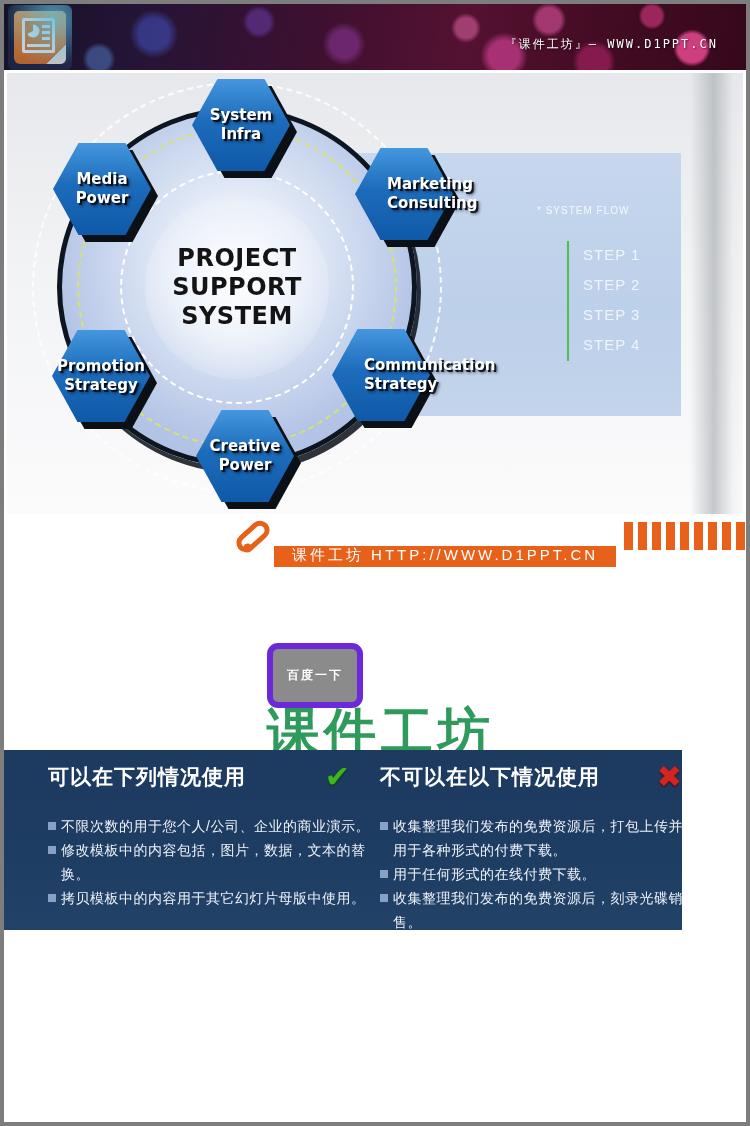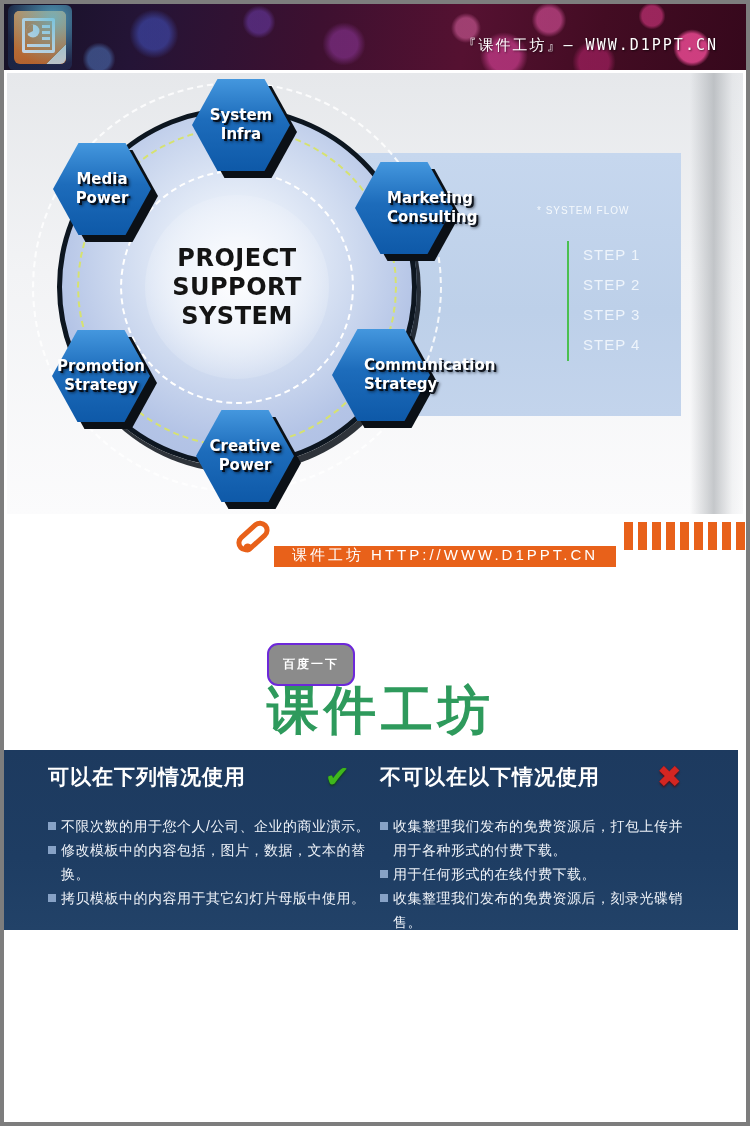--- a/index.html
+++ b/index.html
@@ -17,21 +17,21 @@
       radial-gradient(circle 30px at 590px 58px, rgba(200,40,120,.5) 0 50%, rgba(200,40,120,0) 72%),
       radial-gradient(circle 24px at 545px 16px, rgba(235,90,170,.55) 0 50%, rgba(235,90,170,0) 72%),
       radial-gradient(circle 34px at 500px 52px, rgba(225,70,160,.6) 0 45%, rgba(225,70,160,0) 70%),
       radial-gradient(circle 20px at 462px 24px, rgba(250,120,190,.45) 0 50%, rgba(250,120,190,0) 75%),
       radial-gradient(circle 30px at 340px 40px, rgba(150,60,170,.5) 0 45%, rgba(150,60,170,0) 72%),
       radial-gradient(circle 22px at 255px 18px, rgba(120,70,200,.45) 0 50%, rgba(120,70,200,0) 75%),
       radial-gradient(circle 34px at 150px 30px, rgba(70,90,210,.5) 0 45%, rgba(70,90,210,0) 72%),
       radial-gradient(circle 22px at 95px 55px, rgba(90,140,220,.45) 0 50%, rgba(90,140,220,0) 75%),
       linear-gradient(100deg,#151226 0%,#241436 18%,#3d1030 42%,#551131 62%,#430c23 80%,#36081c 100%);
   }
-  .banner-title{position:absolute;right:28px;top:32px;color:#ffffff;font-size:15px;
+  .banner-title{position:absolute;right:28px;top:32px;color:#ffffff;font-size:12px;
     font-family:"DejaVu Sans Mono","Liberation Mono",monospace;letter-spacing:2px;text-shadow:1px 1px 2px rgba(0,0,0,.6);white-space:nowrap;}
   .ppt-icon{position:absolute;left:8px;top:5px;width:56px;height:57px;}
   .ppt-icon .glow{position:absolute;inset:-4px;background:radial-gradient(circle at 70% 20%, rgba(90,180,210,.8), rgba(40,90,150,.25) 70%);border-radius:6px;}
 
   
   .slide{position:absolute;left:3px;top:69px;width:736px;height:441px;overflow:hidden;
     background:linear-gradient(180deg,#e6e8eb 0%,#f2f3f5 45%,#fbfbfc 100%);}
   .slide-right-shade{position:absolute;left:683px;top:0;width:53px;height:441px;
     background:linear-gradient(90deg,rgba(200,203,206,0) 0%,rgba(168,172,176,.65) 45%,rgba(225,227,229,.35) 80%,rgba(245,246,247,.2) 100%);}
 
@@ -61,46 +61,46 @@
   .hex-sh,.hex-body{position:absolute;inset:0;clip-path:polygon(0% 50%,26% 0%,74% 0%,100% 50%,74% 100%,26% 100%);}
   .hex-sh{transform:translate(7px,7px);background:#0b1016;}
   .hex-body{background:linear-gradient(180deg,#4497de 0%,#1d6cbb 45%,#0e59a8 100%);}
   .hex-label{position:absolute;inset:0;display:flex;align-items:center;justify-content:center;
     font-family:"DejaVu Sans","Liberation Sans",sans-serif;font-weight:bold;font-size:15px;line-height:19px;
     color:#ffffff;text-align:center;white-space:pre-line;
     text-shadow:2px 2px 0 rgba(5,10,18,.9), 3px 3px 3px rgba(5,10,18,.6);}
   .hex-label.left-align{justify-content:flex-start;padding-left:32px;text-align:left;white-space:pre;overflow:visible;}
   #hex-system-infra{left:185px;top:6px;}
   #hex-media-power{left:46px;top:70px;}
-  #hex-marketing{left:348px;top:89px;}
+  #hex-marketing{left:348px;top:75px;}
   #hex-promotion{left:45px;top:257px;}
   #hex-communication{left:325px;top:256px;}
   #hex-creative{left:189px;top:337px;}
 
   
   .source-row{position:absolute;left:0;top:510px;width:742px;height:53px;background:#ffffff;}
   .chalk-icon{position:absolute;left:230px;top:13px;width:38px;height:19px;border:5px solid #e8611a;border-radius:12px;background:#fff;transform:rotate(-42deg);}
   .chalk-icon::after{content:"";position:absolute;left:-2px;top:5px;width:9px;height:9px;border-radius:50%;background:#e8611a;}
   .source-bar{position:absolute;left:270px;top:8px;width:342px;height:36px;background:#e8611a;
     display:flex;align-items:flex-start;justify-content:center;margin-top:24px;}
   .source-bar span{color:#ffffff;font-size:15px;letter-spacing:3px;white-space:nowrap;}
   .source-stripes{position:absolute;left:620px;top:8px;width:122px;height:28px;
     background:repeating-linear-gradient(90deg,#e8611a 0 9px,#ffffff 9px 14px);}
 
   
   .bottom-section{position:absolute;left:4px;top:567px;width:742px;height:555px;background:#ffffff;}
 
   .logo-block{position:absolute;left:0;top:76px;width:742px;text-align:center;}
   .logo-inner{display:inline-block;text-align:left;transform:translateX(6px);}
   .baidu-badge{display:inline-block;background:#8b8b8b;color:#ffffff;font-size:12px;font-weight:bold;
-    letter-spacing:2px;padding:11px 14px;border-radius:11px;border:2px solid #6d28d9;}
+    letter-spacing:2px;padding:18px 14px;border-radius:11px;border:6px solid #6d28d9;}
   .logo-title{font-family:"DejaVu Sans","Liberation Sans",sans-serif;font-weight:bold;font-size:52px;line-height:52px;
     color:#2e9a5c;letter-spacing:5px;margin-top:-2px;white-space:nowrap;}
 
-  .usage-panel{position:absolute;left:0;top:183px;width:734px;height:180px;
+  .usage-panel{position:absolute;left:0;top:183px;width:678px;height:180px;
     background:linear-gradient(180deg,#1d3a5f 0%,#1e3d63 60%,#224268 100%);}
   .usage-col{position:absolute;top:12px;}
   .col-allowed{left:44px;width:330px;}
   .col-forbidden{left:376px;width:330px;}
   .usage-hdr{display:flex;align-items:center;width:302px;}
   .usage-hdr h2{margin:0;color:#ffffff;font-size:21px;font-weight:bold;letter-spacing:1px;white-space:nowrap;}
   .usage-icon{margin-left:auto;font-size:30px;line-height:30px;}
   .icon-check{color:#3fb71c;text-shadow:0 2px 2px rgba(10,60,5,.6),0 0 1px #1d7d08;}
   .icon-cross{color:#d32622;text-shadow:0 2px 2px rgba(80,5,5,.6),0 0 1px #8a0f0f;}
   .usage-list{margin-top:22px;}

